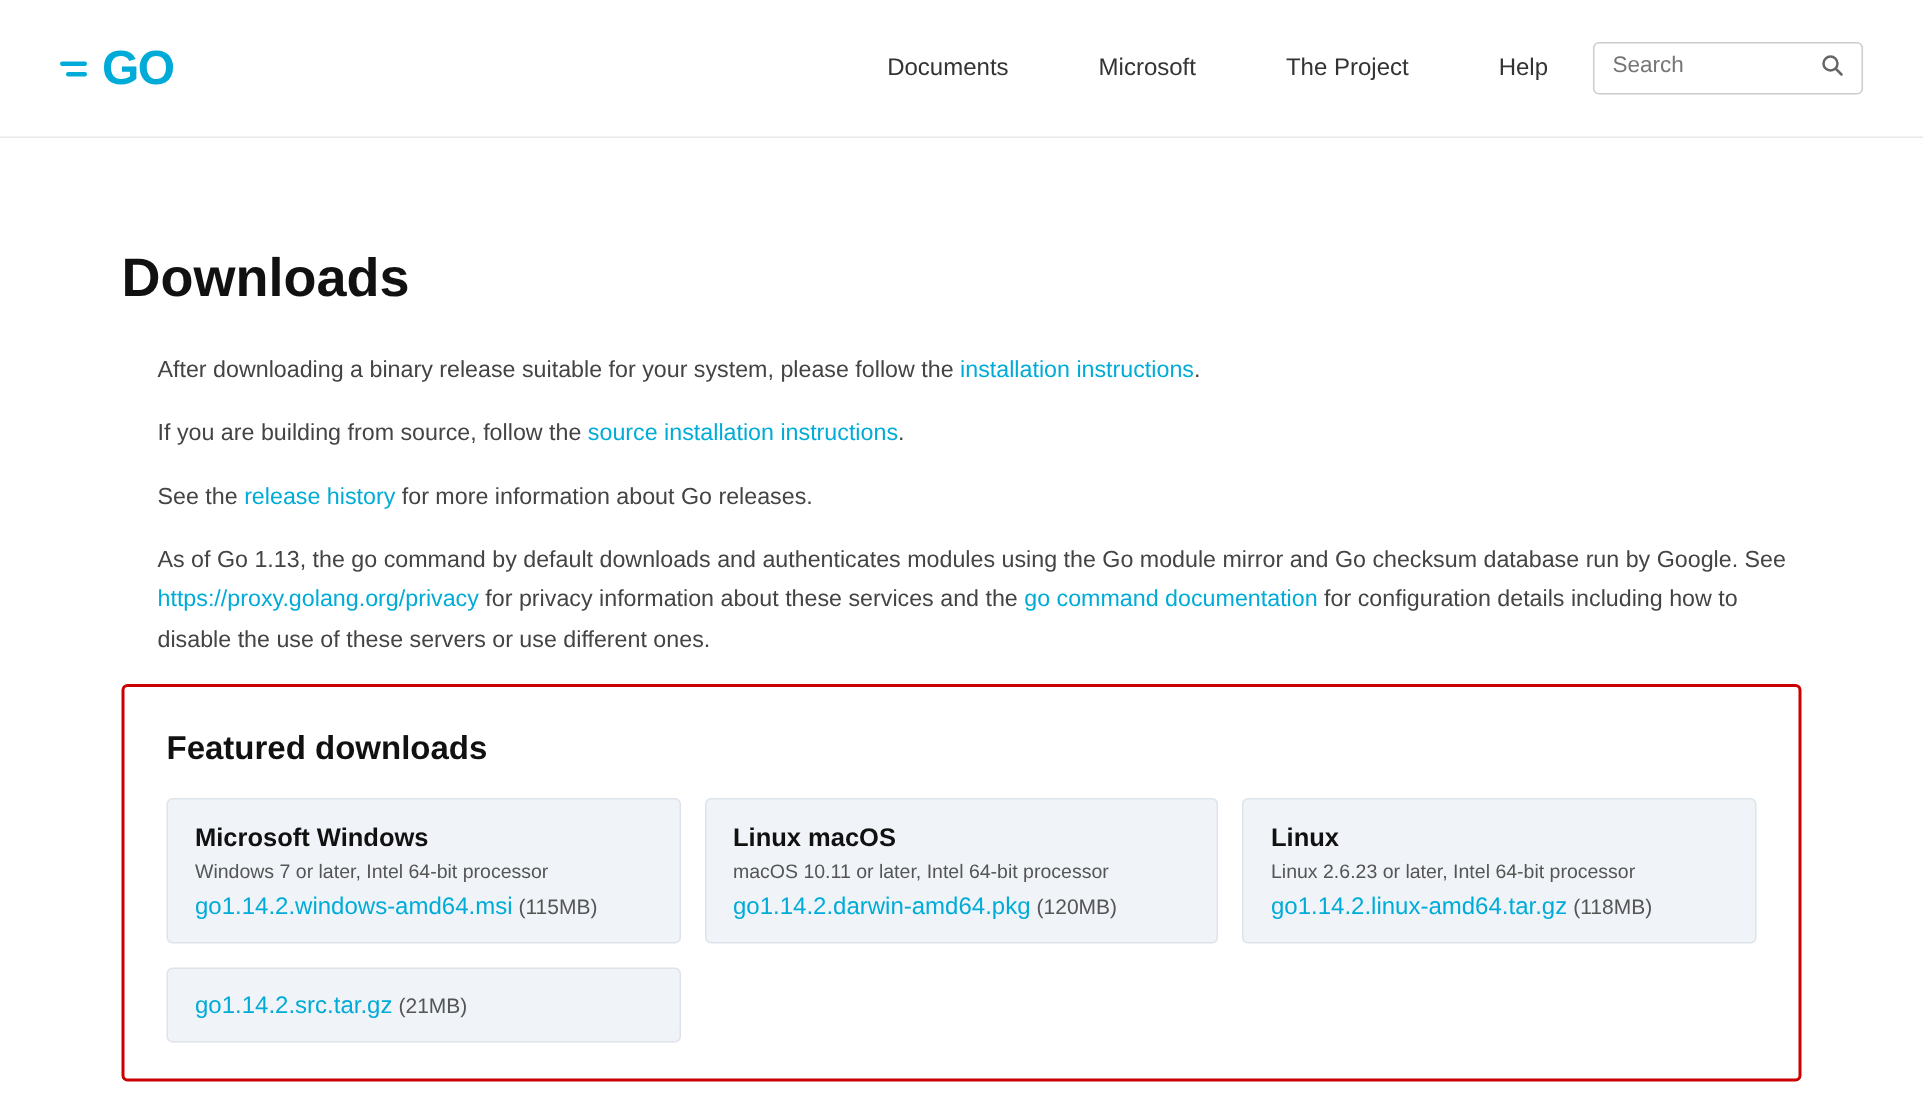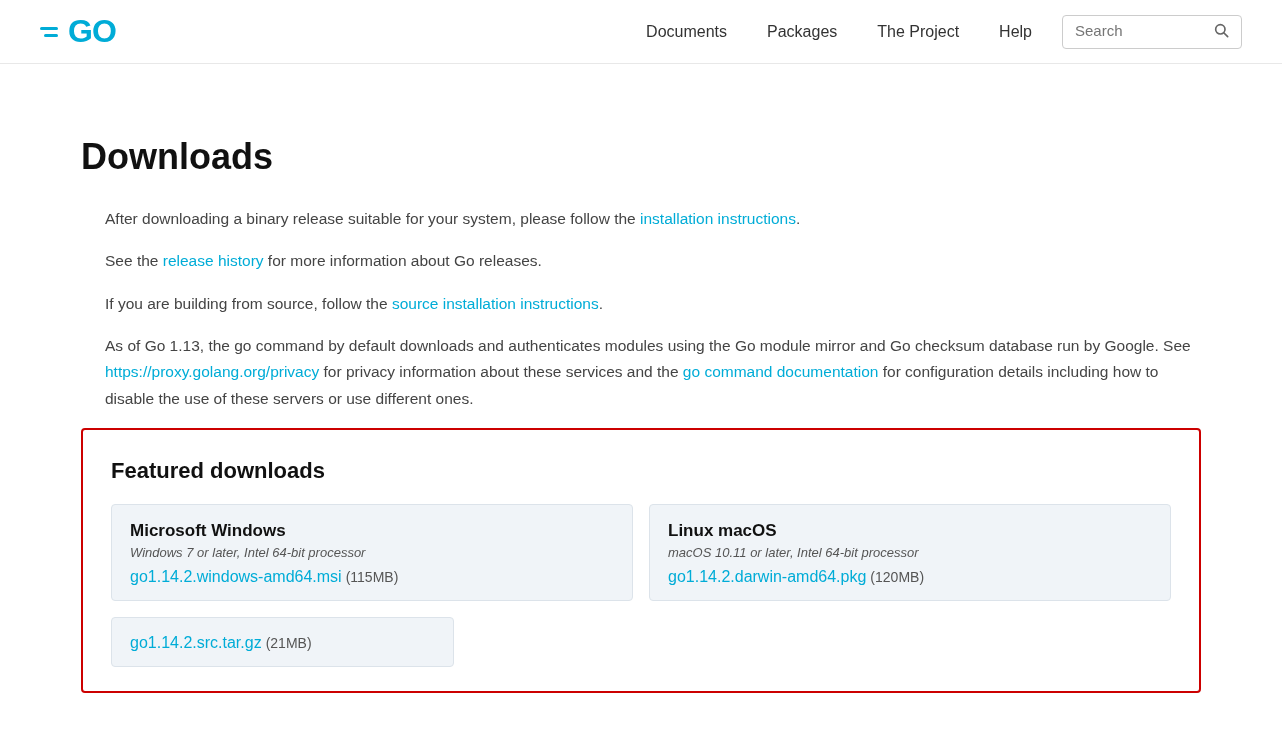--- a/index.html
+++ b/index.html
@@ -3,21 +3,21 @@
   <meta charset="utf-8">
   <style>
     * { box-sizing: border-box; margin: 0; padding: 0; }
     body { font-family: 'Helvetica Neue', Arial, sans-serif; background: #fff; color: #333; font-size: 16px; }
 
     
     header {
       display: flex;
       align-items: center;
       padding: 0 40px;
-      height: 64px;
+      height: 92px;
       border-bottom: 1px solid #e8e8e8;
       background: #fff;
     }
     .logo-area {
       display: flex;
       align-items: center;
       margin-right: auto;
       text-decoration: none;
     }
     .go-logo {
@@ -41,21 +41,21 @@
     .go-text {
       font-size: 32px;
       font-weight: 700;
       color: #00ACD7;
       letter-spacing: -1px;
     }
 
     nav {
       display: flex;
       align-items: center;
-      gap: 40px;
+      gap: 60px;
       margin-right: 30px;
     }
     nav a {
       text-decoration: none;
       color: #333;
       font-size: 16px;
       font-weight: 400;
     }
 
     .search-box {
@@ -118,39 +118,38 @@
     }
     .featured-box h2 {
       font-size: 22px;
       font-weight: 700;
       color: #111;
       margin-bottom: 20px;
     }
 
     .downloads-grid {
       display: grid;
-      grid-template-columns: repeat(2, 1fr);
+      grid-template-columns: repeat(3, 1fr);
       gap: 16px;
       margin-bottom: 16px;
     }
     .download-card {
       background: #f0f4f8;
       border: 1px solid #dce3ea;
       border-radius: 4px;
       padding: 16px 18px 14px;
     }
     .download-card h3 {
       font-size: 17px;
       font-weight: 600;
       color: #111;
       margin-bottom: 4px;
     }
     .download-card .subtitle {
       font-size: 13px;
-      font-style: italic;
       color: #555;
       margin-bottom: 8px;
     }
     .download-card a {
       color: #00ACD7;
       text-decoration: none;
       font-size: 16px;
       font-weight: 500;
     }
     .download-card .filesize {
@@ -174,21 +173,21 @@
       <div class="go-lines">
         <div class="go-line"></div>
         <div class="go-line"></div>
       </div>
       <span class="go-text">GO</span>
     </div>
   </a>
 
   <nav>
     <a href="#">Documents</a>
-    <a href="#">Packages</a>
+    <a href="#">Microsoft</a>
     <a href="#">The Project</a>
     <a href="#">Help</a>
   </nav>
 
   <div class="search-box">
     <input type="text" placeholder="Search" style="">
     <span class="search-icon-svg">
       <svg width="16" height="16" viewBox="0 0 24 24" fill="none" stroke="#666" stroke-width="2.5" stroke-linecap="round" stroke-linejoin="round">
         <circle cx="11" cy="11" r="7"></circle>
         <line x1="16.5" y1="16.5" x2="22" y2="22"></line>
@@ -198,24 +197,24 @@
 </header>
 
 <main>
   <h1>Downloads</h1>
 
   <div class="intro-text">
     <p>
       <span>After downloading a binary release suitable for your system, please follow the </span><a href="#">installation instructions</a><span>.</span>
     </p>
     <p>
+      <span>If you are building from source, follow the </span><a href="#">source installation instructions</a><span>.</span>
+    </p>
+    <p>
       <span>See the </span><a href="#">release history</a><span> for more information about Go releases.</span>
-    </p>
-    <p>
-      <span>If you are building from source, follow the </span><a href="#">source installation instructions</a><span>.</span>
     </p>
     <p>
       <span>As of Go 1.13, the go command by default downloads and authenticates modules using the Go module mirror and Go checksum database run by Google. See </span><a href="#">https://proxy.golang.org/privacy</a><span> for privacy information about these services and the </span><a href="#">go command documentation</a><span> for configuration details including how to disable the use of these servers or use different ones.</span>
     </p>
   </div>
 
   <div class="featured-box">
     <h2>Featured downloads</h2>
 
     <div class="downloads-grid">
@@ -225,20 +224,25 @@
         <p class="subtitle">Windows 7 or later, Intel 64-bit processor</p>
         <a href="#">go1.14.2.windows-amd64.msi</a><span class="filesize">(115MB)</span>
       </div>
 
       <div class="download-card">
         <h3>Linux macOS</h3>
         <p class="subtitle">macOS 10.11 or later, Intel 64-bit processor</p>
         <a href="#">go1.14.2.darwin-amd64.pkg</a><span class="filesize">(120MB)</span>
       </div>
 
+      <div class="download-card">
+        <h3>Linux</h3>
+        <p class="subtitle">Linux 2.6.23 or later, Intel 64-bit processor</p>
+        <a href="#">go1.14.2.linux-amd64.tar.gz</a><span class="filesize">(118MB)</span>
+      </div>
     </div>
 
     <div class="downloads-row2">
 
       <div class="download-card">
         <div>
           <a href="#">go1.14.2.src.tar.gz</a><span class="filesize">(21MB)</span>
         </div>
       </div>
     </div>

